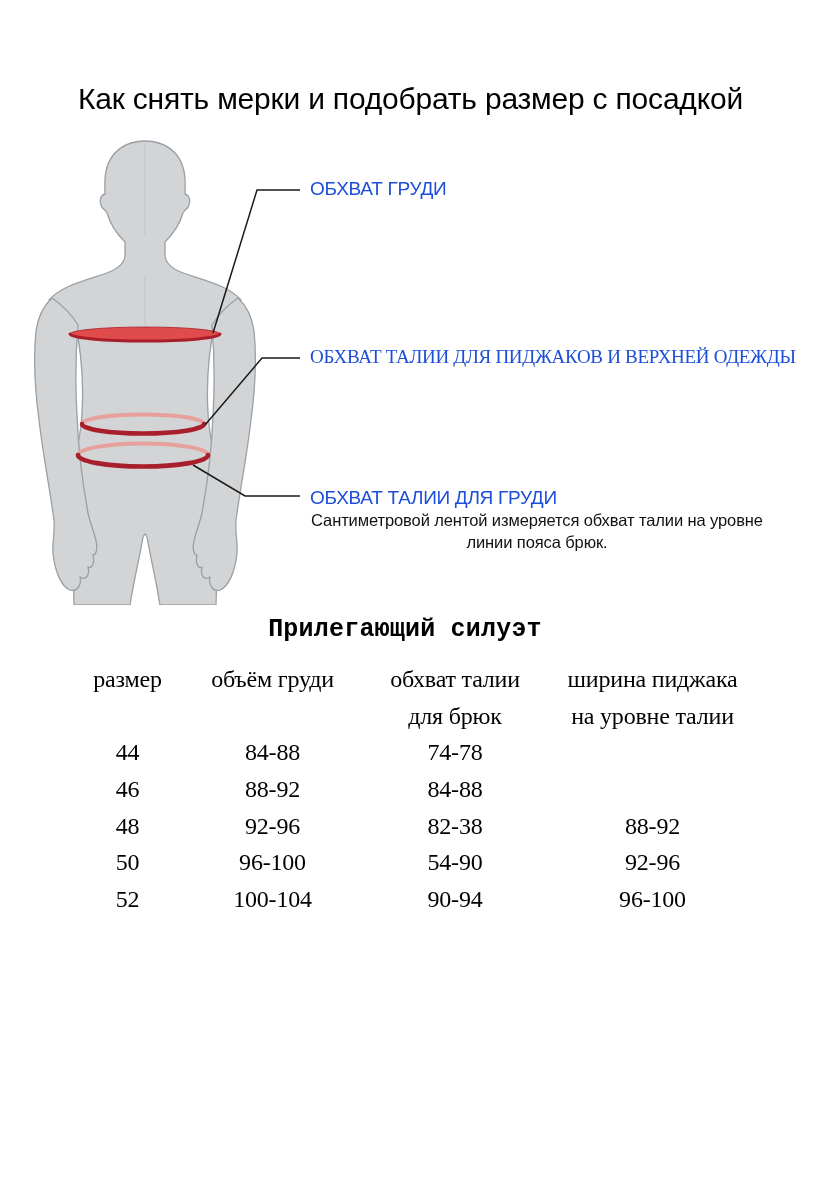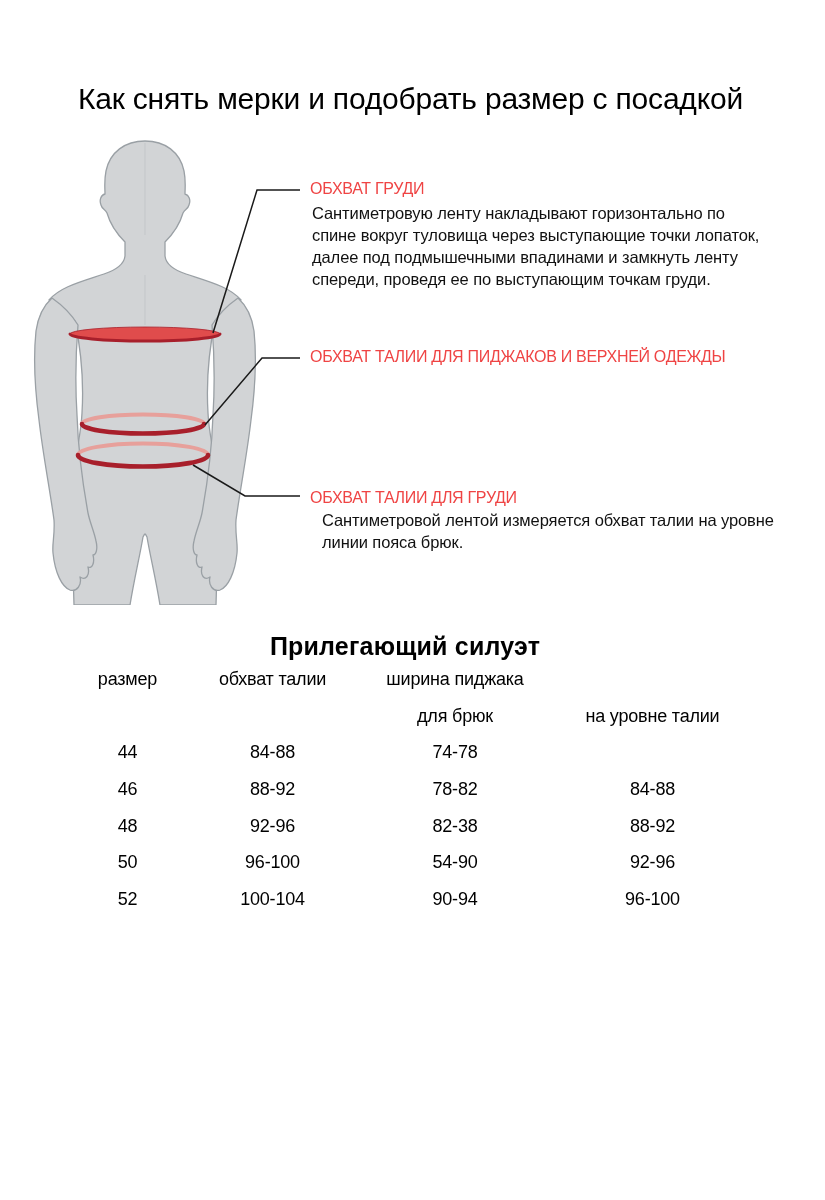--- a/index.html
+++ b/index.html
@@ -1,43 +1,43 @@
 <!DOCTYPE html>
 <html style="--silhouette-fill: #d2d4d6; --silhouette-outline: #9aa0a5; --tape-red: #e04c4c; --tape-dark-red: #a81f2b; --tape-light-pink: #e7a09b; --connector-black: #1a1a1a; --text-black: #000000;"><head>
 <meta charset="utf-8">
 <style>
   html,body{margin:0;padding:0;background:#fff;}
   #page{position:relative;width:825px;height:1200px;background:#fff;overflow:hidden;
         font-family:"Liberation Sans",sans-serif;color:var(--text-black,#000);}
   .abs{position:absolute;}
   #main-title{left:78px;top:82px;font-size:30px;line-height:34px;white-space:nowrap;
         letter-spacing:-0.2px;color:var(--text-black,#000);}
-  .m-label{font-size:16px;line-height:24px;letter-spacing:-0.3px;white-space:nowrap;color:#ef4444;}
+  .m-label{font-size:19px;line-height:24px;letter-spacing:-0.3px;white-space:nowrap;color:#1d4ed8;}
   .m-desc{font-size:16.5px;line-height:22px;letter-spacing:-0.1px;white-space:pre-line;color:#111;}
   #label-chest{left:310px;top:177px;}
   #desc-chest{left:312px;top:202px;width:460px;}
-  #label-waist-jacket{left:310px;top:345px;}
+  #label-waist-jacket{left:310px;top:345px;font-family:Liberation Serif, serif;}
   #desc-waist-jacket{left:310px;top:373px;width:470px;}
   #label-waist-trousers{left:310px;top:486px;}
-  #desc-waist-trousers{left:322px;top:509px;width:470px;}
+  #desc-waist-trousers{left:302px;top:509px;width:470px;text-align:center;}
   #figure-svg{left:22px;top:135px;}
   .fig-shape{fill:var(--silhouette-fill,#d2d4d6);stroke:var(--silhouette-outline,#9aa0a5);
         stroke-width:1.3;stroke-linejoin:round;}
   .fig-centerline{fill:none;stroke:#c3c6c9;stroke-width:1;}
   .tape-band{fill:var(--tape-red,#e04c4c);stroke:var(--tape-dark-red,#a81f2b);stroke-width:0.8;}
   .tape-band-shadow{fill:none;stroke:var(--tape-dark-red,#a81f2b);stroke-width:3;stroke-linecap:round;}
   .ring-top{fill:none;stroke:var(--tape-light-pink,#e7a09b);stroke-width:4;}
   .ring-bottom{fill:none;stroke:var(--tape-dark-red,#bf2530);stroke-width:4.6;stroke-linecap:round;}
   .connector{fill:none;stroke:var(--connector-black,#1a1a1a);stroke-width:1.5;}
-  #table-title{left:0;top:632px;width:810px;text-align:center;font-size:25px;font-weight:bold;
-        letter-spacing:0.2px;}
+  #table-title{left:0;top:615px;width:810px;text-align:center;font-size:25px;font-weight:bold;
+        letter-spacing:0.2px;font-family:Liberation Mono, monospace;}
   #size-table{left:85px;top:661px;width:685px;}
   .t-row{display:grid;grid-template-columns:85px 205px 160px 235px;height:36.7px;}
-  .t-cell{display:flex;align-items:center;justify-content:center;font-size:18px;
-        letter-spacing:-0.2px;white-space:nowrap;color:#000;}
+  .t-cell{display:flex;align-items:center;justify-content:center;font-size:24px;
+        letter-spacing:-0.2px;white-space:nowrap;color:#000;font-family:Liberation Serif, serif;}
 </style>
 </head>
 <body>
 
 <div id="page">
 
   <div id="main-title" class="abs">Как снять мерки и подобрать размер с посадкой</div>
 
   <svg id="figure-svg" class="abs" width="290" height="470" viewBox="0 0 290 470">
 
@@ -118,54 +118,50 @@
       <path class="ring-top" d="M 56 320 A 65 11.5 0 0 1 186 320"></path>
       <path class="ring-bottom" d="M 56 320 A 65 11.5 0 0 0 186 320"></path>
     </g>
 
     <path class="connector" d="M 191 198 L 235 55 L 278 55"></path>
     <path class="connector" d="M 183 290 L 240 223 L 278 223"></path>
     <path class="connector" d="M 171 330 L 223 361 L 278 361"></path>
   </svg>
 
   <div id="label-chest" class="abs m-label">ОБХВАТ ГРУДИ</div>
-  <div id="desc-chest" class="abs m-desc">Сантиметровую ленту накладывают горизонтально по
-спине вокруг туловища через выступающие точки лопаток,
-далее под подмышечными впадинами и замкнуть ленту
-спереди, проведя ее по выступающим точкам груди.</div>
 
   <div id="label-waist-jacket" class="abs m-label">ОБХВАТ ТАЛИИ ДЛЯ ПИДЖАКОВ И ВЕРХНЕЙ ОДЕЖДЫ</div>
 
   <div id="label-waist-trousers" class="abs m-label">ОБХВАТ ТАЛИИ ДЛЯ ГРУДИ</div>
   <div id="desc-waist-trousers" class="abs m-desc">Сантиметровой лентой измеряется обхват талии на уровне
 линии пояса брюк.</div>
 
   <div id="table-title" class="abs">Прилегающий силуэт</div>
 
   <div id="size-table" class="abs">
     <div class="t-row">
       <div class="t-cell">размер</div>
+      <div class="t-cell">объём груди</div>
       <div class="t-cell">обхват талии</div>
       <div class="t-cell">ширина пиджака</div>
     </div>
     <div class="t-row">
       <div class="t-cell"></div>
       <div class="t-cell"></div>
       <div class="t-cell">для брюк</div>
       <div class="t-cell">на уровне талии</div>
     </div>
     <div class="t-row">
       <div class="t-cell">44</div>
       <div class="t-cell">84-88</div>
       <div class="t-cell">74-78</div>
     </div>
     <div class="t-row">
       <div class="t-cell">46</div>
       <div class="t-cell">88-92</div>
-      <div class="t-cell">78-82</div>
       <div class="t-cell">84-88</div>
     </div>
     <div class="t-row">
       <div class="t-cell">48</div>
       <div class="t-cell">92-96</div>
       <div class="t-cell">82-38</div>
       <div class="t-cell">88-92</div>
     </div>
     <div class="t-row">
       <div class="t-cell">50</div>

